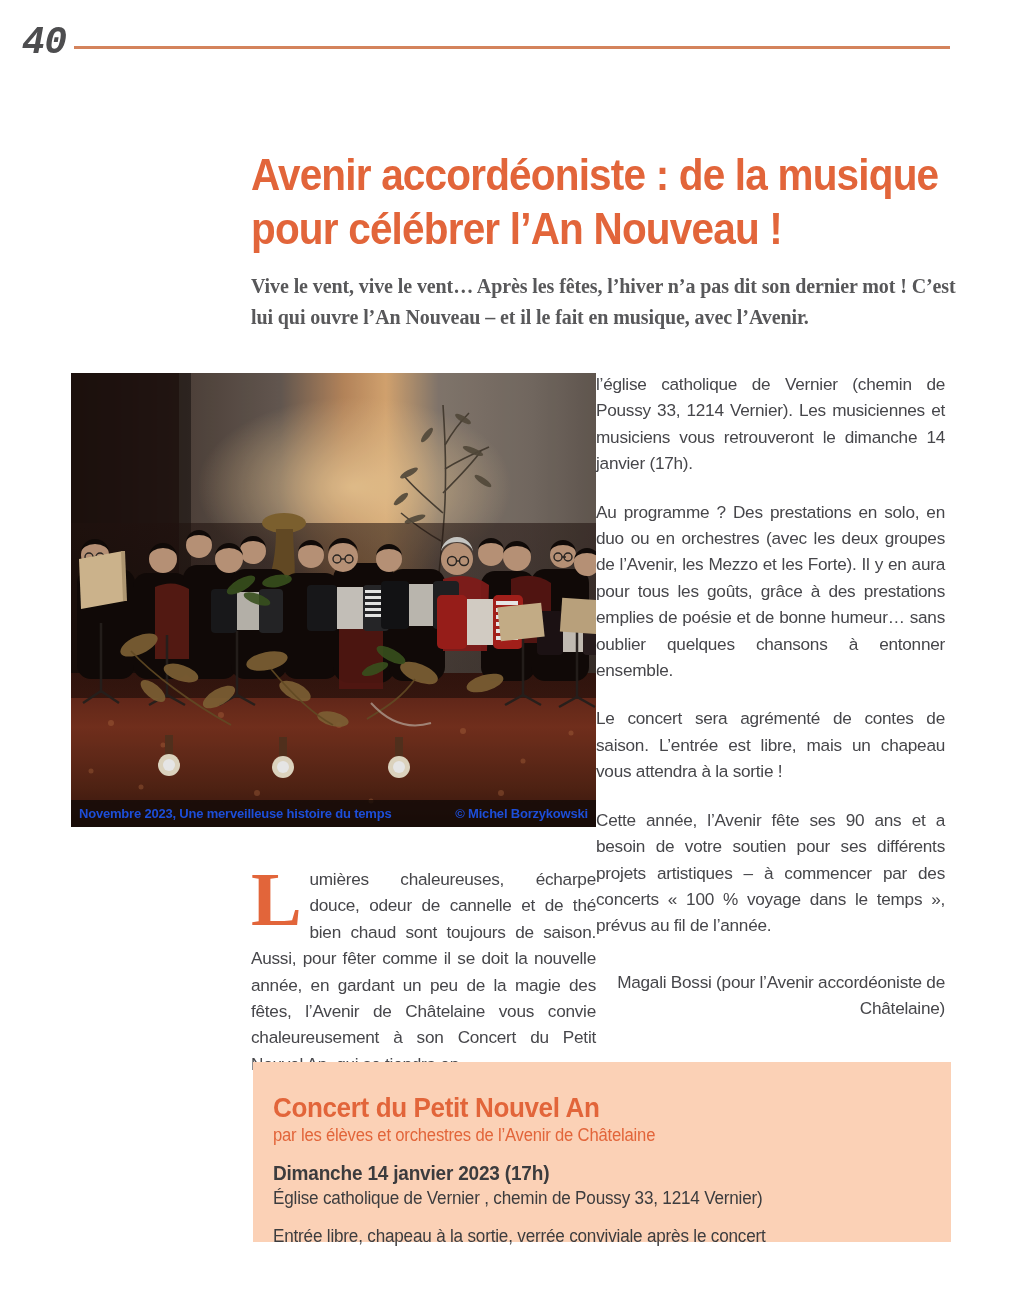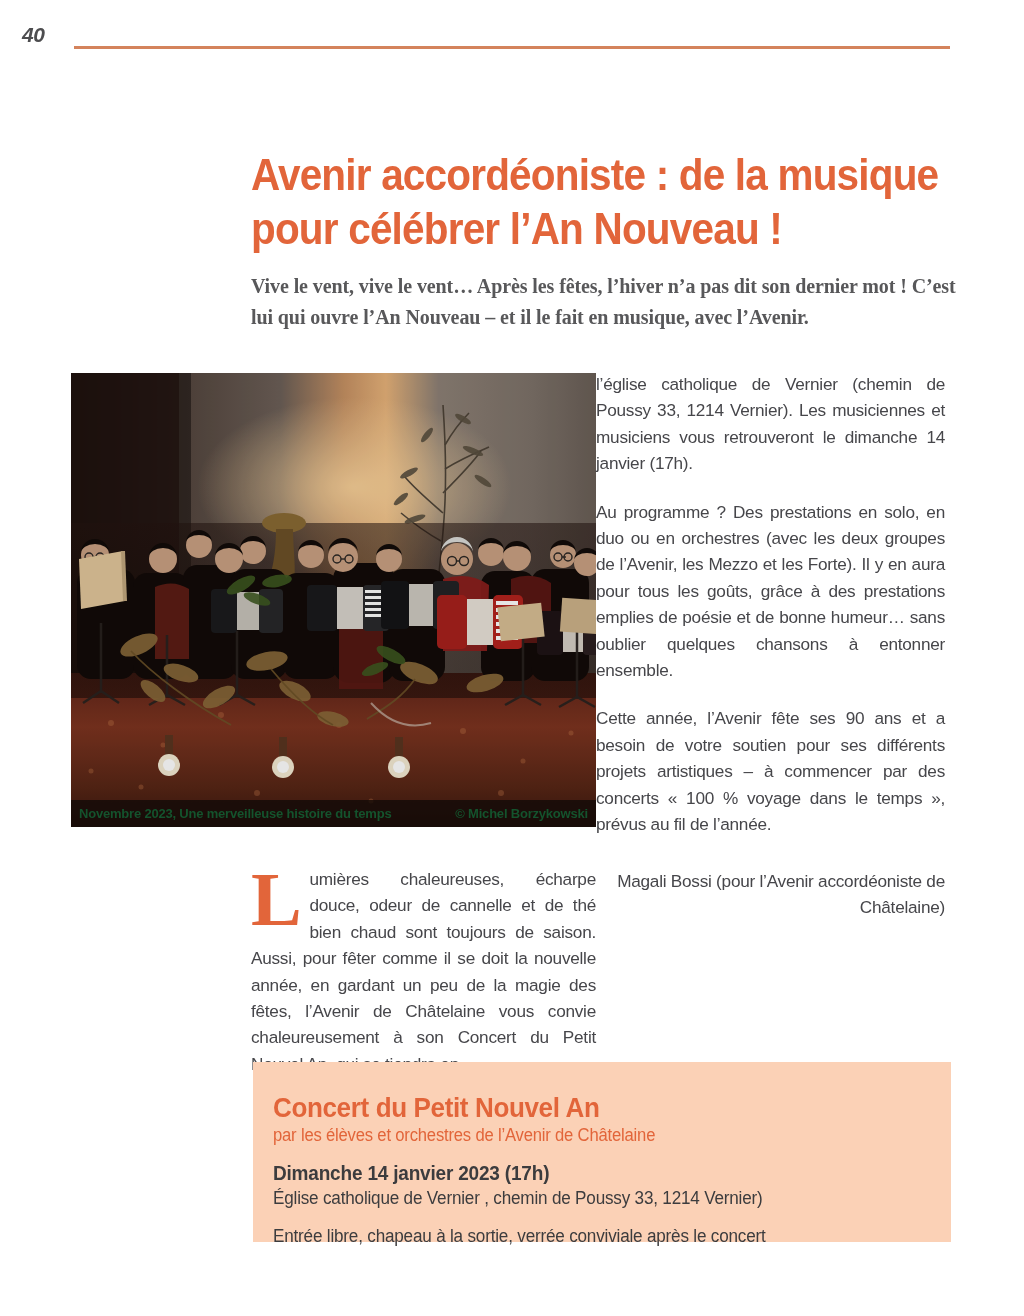--- a/index.html
+++ b/index.html
@@ -22,24 +22,24 @@
     position: absolute;
     left: 0;
     top: 0;
     width: 1024px;
     height: 70px;
   }
   .folio {
     position: absolute;
     left: 22px;
     top: 24px;
-    font-family: Liberation Sans, sans-serif;
+    font-family: Liberation Mono, monospace;
     font-style: italic;
     font-weight: 700;
-    font-size: 21px;
+    font-size: 38px;
     letter-spacing: -0.5px;
     color: #4d4d4f;
     line-height: 1;
   }
   .header-rule {
     position: absolute;
     left: 74px;
     top: 46px;
     width: 876px;
     height: 3px;
@@ -97,21 +97,21 @@
     left: 0;
     right: 0;
     bottom: 0;
     height: 27px;
     background: rgba(18,10,7,0.80);
     display: flex;
     align-items: center;
     justify-content: space-between;
     padding: 0 8px;
     box-sizing: border-box;
-    color: #14532d;
+    color: #1d4ed8;
     font-family: "Liberation Sans Narrow", "Liberation Sans", sans-serif;
     font-weight: 700;
     font-size: 13px;
     letter-spacing: -0.2px;
   }
   .photo-caption .credit { white-space: nowrap; text-align: center; }
 
   
   .col {
     position: absolute;
@@ -480,20 +480,21 @@
   </div>
   <figcaption class="photo-caption">
     <span>Novembre 2023, Une merveilleuse histoire du temps</span>
     <span class="credit">© Michel Borzykowski</span>
   </figcaption>
 </figure>
 
 <div class="col col-right">
   <p>l’église catholique de Vernier (chemin de Poussy 33, 1214 Vernier). Les musiciennes et musiciens vous retrouveront le dimanche 14 janvier (17h).</p>
   <p>Au programme ? Des prestations en solo, en duo ou en orchestres (avec les deux groupes de l’Avenir, les Mezzo et les Forte). Il y en aura pour tous les goûts, grâce à des prestations emplies de poésie et de bonne humeur… sans oublier quelques chansons à entonner ensemble.</p>
+  <p>Le concert sera agrémenté de contes de saison. L’entrée est libre, mais un chapeau vous attendra à la sortie !</p>
   <p>Cette année, l’Avenir fête ses 90 ans et a besoin de votre soutien pour ses différents projets artistiques – à commencer par des concerts « 100 % voyage dans le temps », prévus au fil de l’année.</p>
   <p class="byline">Magali Bossi (pour l’Avenir accordéoniste de Châtelaine)</p>
 </div>
 
 <div class="col col-left">
   <p><span class="dropcap">L</span><span>umières chaleureuses, écharpe douce, odeur de cannelle et de thé bien chaud sont toujours de saison. Aussi, pour fêter comme il se doit la nouvelle année, en gardant un peu de la magie des fêtes, l’Avenir de Châtelaine vous convie chaleureusement à son Concert du Petit Nouvel An, qui se tiendra en</span></p>
 </div>
 
 <aside class="infobox">
   <div class="ib-title">Concert du Petit Nouvel An</div>

